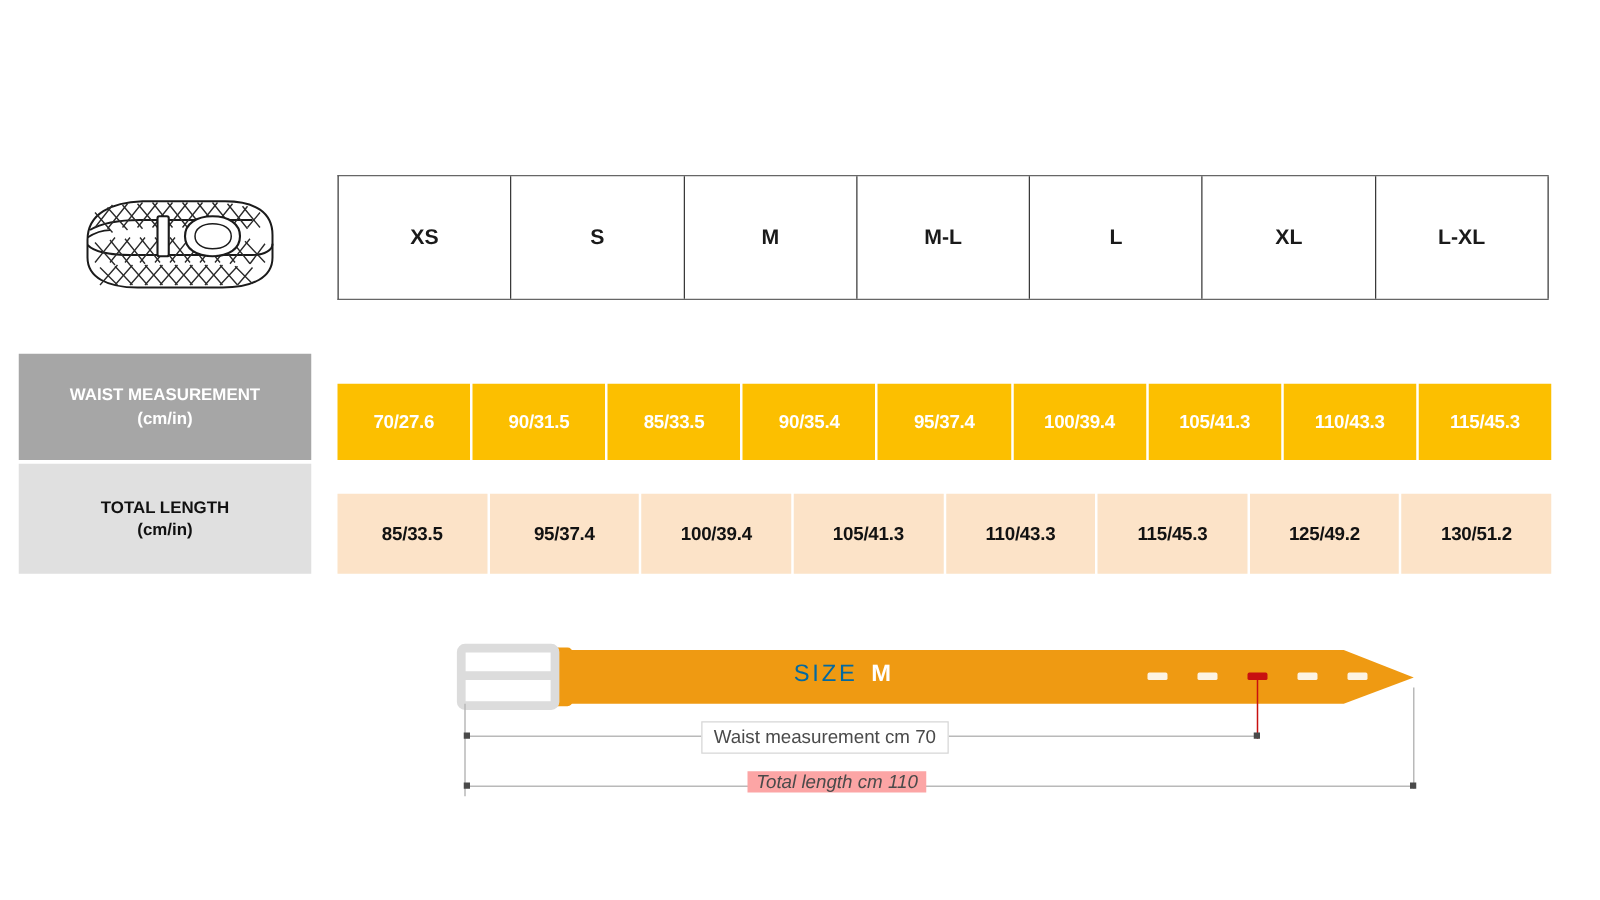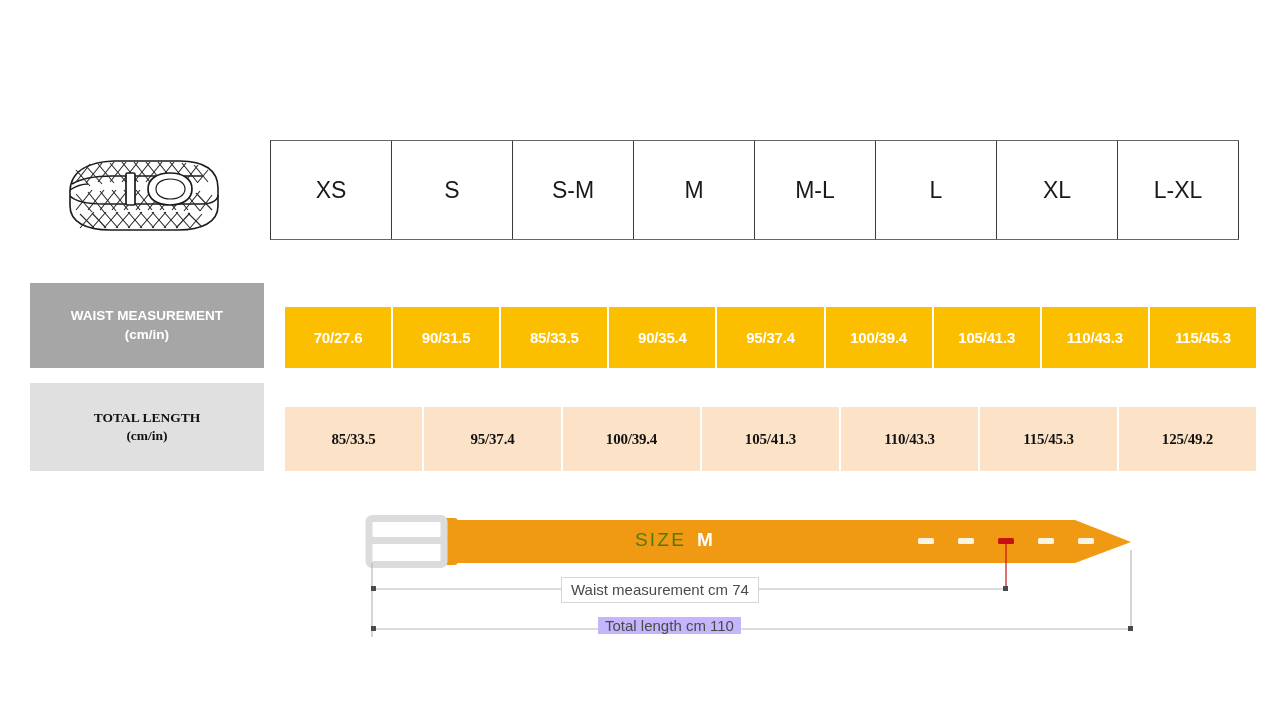--- a/index.html
+++ b/index.html
@@ -38,38 +38,38 @@
     box-sizing: border-box;
     background: #ffffff;
   }
   .size-cell {
     flex: 1 1 0;
     border-right: 1.5px solid #3a3a3a;
     box-sizing: border-box;
     display: flex;
     align-items: center;
     justify-content: center;
-    font-size: 23px;
+    font-size: 17px;
     color: #1a1a1a;
-    font-weight: 400;
+    font-weight: 700;
   }
 
   
   .meas-row {
     position: absolute;
     left: 0;
     width: 1280px;
     display: flex;
   }
   .meas-row.waist { top: 283px; height: 85px; }
-  .meas-row.length { top: 383px; height: 88px; font-family: Liberation Serif, serif; }
+  .meas-row.length { top: 371px; height: 88px; }
 
   .row-label {
     width: 234px;
-    margin-left: 30px;
+    margin-left: 15px;
     box-sizing: border-box;
     display: flex;
     flex-direction: column;
     align-items: center;
     justify-content: center;
     text-align: center;
     line-height: 1.35;
     font-weight: bold;
     font-size: 13.5px;
   }
@@ -107,21 +107,21 @@
   .belt-size-text {
     position: absolute;
     left: 285px;
     top: 24px;
     display: flex;
     align-items: baseline;
     gap: 11px;
     pointer-events: none;
   }
   .belt-size-text .lbl {
-    color: #4d7c0f;
+    color: #0369a1;
     font-size: 19px;
     letter-spacing: 2.2px;
     font-weight: 400;
   }
   .belt-size-text .val {
     color: #ffffff;
     font-size: 19px;
     font-weight: bold;
   }
   .dim-label {
@@ -134,23 +134,24 @@
     left: 211px;
     top: 72px;
     padding: 3px 9px 4px 9px;
     border: 1px solid #d6d6d6;
     background: #ffffff;
     color: #4a4a4a;
   }
   .dim-label.length-dim {
     left: 248px;
     top: 112px;
-    background: #c4b5fd;
+    background: #fca5a5;
     padding: 0 7px;
     color: #4a4a4a;
+    font-style: italic;
   }
 </style>
 </head>
 <body>
 
 <div class="product-icon">
   <svg viewBox="0 0 180 105" width="180" height="105">
     <g fill="none" stroke="#1b1b1b" stroke-width="1.6">
       <path d="M18 52 C18 30, 38 22, 62 21 L128 21 C152 21, 166 30, 166 48 L166 66 C166 82, 150 90, 126 90 L58 90 C34 90, 18 82, 18 66 Z"></path>
       <path d="M18 56 C24 62, 36 64, 52 64 L150 64 C160 64, 166 60, 166 55"></path>
@@ -169,21 +170,20 @@
       <path d="M96 49 C96 39, 105 33, 118 33 C131 33, 140 39, 140 49 C140 59, 131 65, 118 65 C105 65, 96 59, 96 49 Z"></path>
     </g>
     <path d="M104 49 C104 43, 110 39, 118 39 C127 39, 133 43, 133 49 C133 55, 127 59, 118 59 C110 59, 104 55, 104 49 Z" fill="#ffffff" stroke="#1b1b1b" stroke-width="1.2"></path>
     <path d="M18 50 C24 46, 30 44, 36 44" fill="none" stroke="#1b1b1b" stroke-width="1.4"></path>
   </svg>
 </div>
 
 <div class="size-table">
   <div class="size-cell">XS</div>
   <div class="size-cell">S</div>
-  <div class="size-cell">S-M</div>
   <div class="size-cell">M</div>
   <div class="size-cell">M-L</div>
   <div class="size-cell">L</div>
   <div class="size-cell">XL</div>
   <div class="size-cell">L-XL</div>
 </div>
 
 <div class="meas-row waist">
   <div class="row-label">
     <span>WAIST MEASUREMENT</span>
@@ -208,20 +208,21 @@
     <span class="unit">(cm/in)</span>
   </div>
   <div class="cells">
     <div class="meas-cell">85/33.5</div>
     <div class="meas-cell">95/37.4</div>
     <div class="meas-cell">100/39.4</div>
     <div class="meas-cell">105/41.3</div>
     <div class="meas-cell">110/43.3</div>
     <div class="meas-cell">115/45.3</div>
     <div class="meas-cell">125/49.2</div>
+    <div class="meas-cell">130/51.2</div>
   </div>
 </div>
 
 <div class="belt-diagram">
   <svg viewBox="0 0 820 150" width="820" height="150">
 
     <path d="M100 15 L725 15 L781 37 L725 58 L100 58 Z" fill="#ef9a12"></path>
 
     <rect x="86" y="13" width="22" height="47" rx="4" fill="#ef9a12"></rect>
 
@@ -245,15 +246,15 @@
     <line x1="24" y1="124" x2="781" y2="124" stroke="#b9b9b9" stroke-width="1.2"></line>
     <rect x="21" y="121" width="5" height="5" fill="#4a4a4a"></rect>
     <rect x="778" y="121" width="5" height="5" fill="#4a4a4a"></rect>
   </svg>
 
   <div class="belt-size-text">
     <span class="lbl">SIZE</span>
     <span class="val">M</span>
   </div>
 
-  <div class="dim-label waist-dim">Waist measurement cm 74</div>
+  <div class="dim-label waist-dim">Waist measurement cm 70</div>
   <div class="dim-label length-dim">Total length cm 110</div>
 </div>
 
 </body></html>

